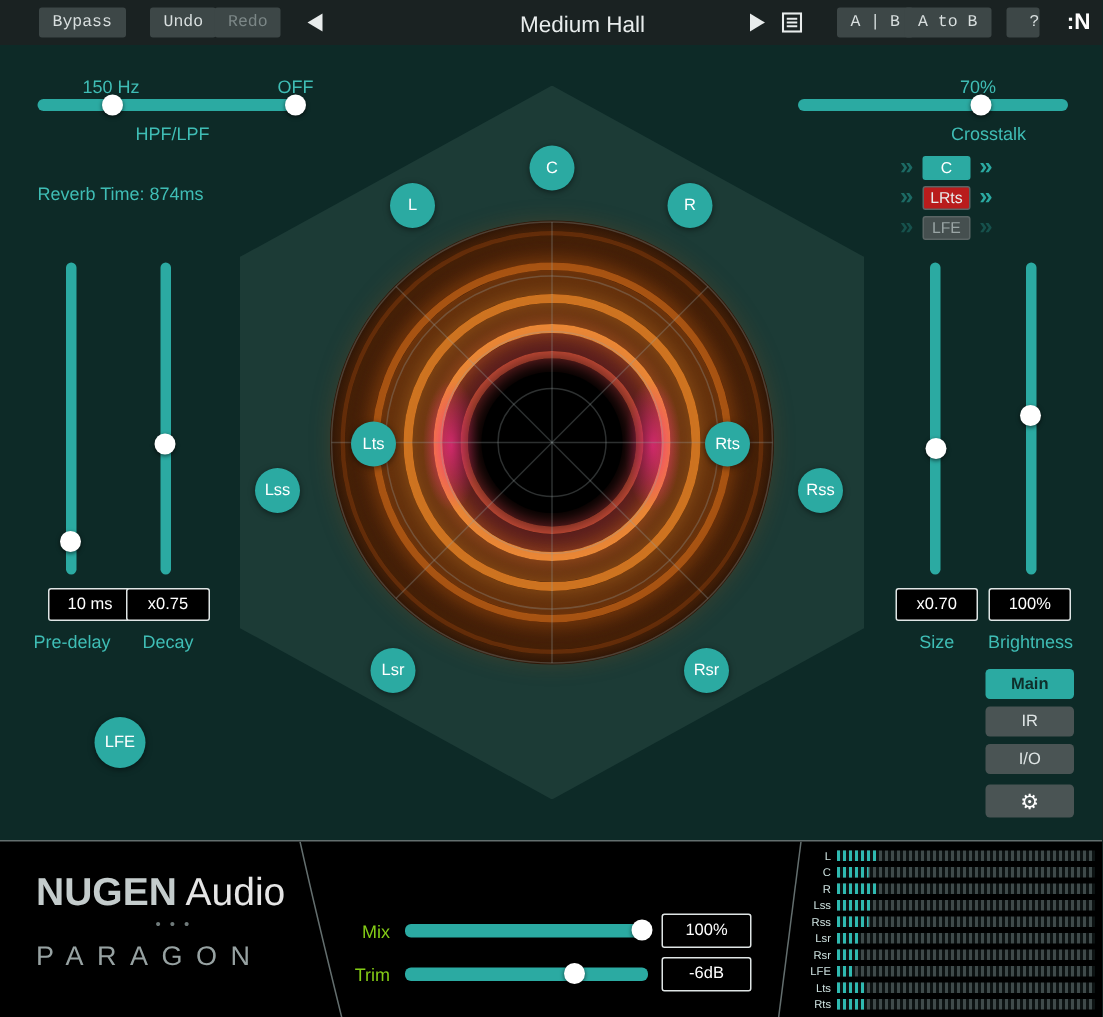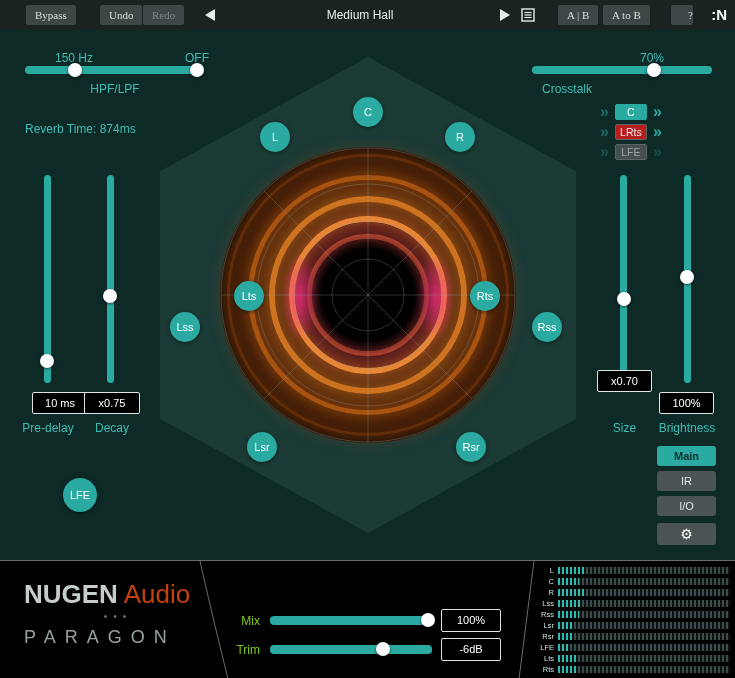--- a/index.html
+++ b/index.html
@@ -3,24 +3,24 @@
 <meta charset="utf-8">
 <style>
   * { margin:0; padding:0; box-sizing:border-box; }
   body { background:#222; font-family:"Liberation Sans", sans-serif; }
   #app { position:relative; width:735px; height:678px; background:#0D2A27; overflow:hidden;
          font-family:"Liberation Sans", sans-serif; }
 
   
   .titlebar { position:absolute; left:0; top:0; width:735px; height:30px; background:#1A2222; }
   .tbtn { position:absolute; top:5px; height:20px; padding:0 9px; background:#3D4747; color:#D9DFDF;
-          font-size:11px; border:none; border-radius:2px; cursor:pointer; font-family:Liberation Serif, serif;text-align:right; }
+          font-size:11px; border:none; border-radius:2px; cursor:pointer; font-family:Liberation Mono, monospace;text-align:right; }
   .tbtn.disabled { color:#7C8787; }
   .tbtn.help { width:22px; padding:0; }
-  .preset { position:absolute; left:290px; top:8px; width:140px; text-align:center; color:#E8ECEC; font-size:12px; }
+  .preset { position:absolute; left:290px; top:8px; width:140px; text-align:right; color:#E8ECEC; font-size:15px; }
   .tri-left { position:absolute; width:0; height:0; border-top:6px solid transparent; border-bottom:6px solid transparent;
               border-right:10px solid #E8ECEC; cursor:pointer; }
   .tri-right { position:absolute; width:0; height:0; border-top:6px solid transparent; border-bottom:6px solid transparent;
                border-left:10px solid #E8ECEC; cursor:pointer; }
   .list-ic { position:absolute; cursor:pointer; }
   .nlogo { position:absolute; right:8px; top:6px; color:#FFFFFF; font-size:15px; font-weight:bold; }
 
   
   .teal-label { position:absolute; color:#3FBDB5; font-size:12px; }
   .htrack { position:absolute; height:8px; background:#2BAAA2; border-radius:4px; cursor:pointer; }
@@ -71,21 +71,21 @@
   .view-btn { position:absolute; left:657px; width:59px; height:20px; border:none; border-radius:3px;
               background:#4A5454; color:#DFE5E5; font-size:11px; cursor:pointer; font-family:inherit; }
   .view-btn.active { background:#2BAAA2; color:#0E2E2B;font-weight:bold; }
 
   
   .footer { position:absolute; left:0; top:560px; width:735px; height:118px; background:#000;
             border-top:1px solid #636E6E; }
   .footer-deco { position:absolute; left:0; top:0; }
   .brand { position:absolute; left:24px; top:18px; font-size:26px; }
   .brand .nu { color:#C4CCCC; font-weight:bold; }
-  .brand .audio { color:#c2410c; }
+  .brand .audio { color:#e5e5e5; }
   .dots { position:absolute; left:88px; top:50px; width:60px; text-align:center; color:#6F7A7A; font-size:10px; letter-spacing:6px; }
   .product { position:absolute; left:24px; top:66px; color:#97A2A2; font-size:18px; letter-spacing:9px; }
   .flabel { position:absolute; color:#84cc16; font-size:12px; width:38px; text-align:right; }
 
   
   .meter-panel { position:absolute; left:522px; top:4px; width:208px; height:110px;
                  display:flex; flex-direction:column; justify-content:space-between; }
   .meter-row { display:flex; align-items:center; height:10px; }
   .meter-label { width:32px; text-align:right; margin-right:4px; font-size:7.5px; color:#CFE3E1; }
   .meter-bar { position:relative; flex:1; height:7px; background:repeating-linear-gradient(90deg,#3F4A4A 0 2px,#0C1212 2px 4px); }
@@ -165,21 +165,21 @@
   <div class="vtrack" style="left:107px; top:175px; height:208px"></div>
   <div class="handle" style="left:103px; top:289px"></div>
   <div class="valbox" style="left:32px; top:392px; width:56px">10 ms</div>
   <div class="valbox" style="left:84px; top:392px; width:56px">x0.75</div>
   <div class="teal-label" style="left:14px; top:421px; width:68px; text-align:center">Pre-delay</div>
   <div class="teal-label" style="left:84px; top:421px; width:56px; text-align:center">Decay</div>
 
   <div class="teal-label" style="left:640px; top:51px">70%</div>
   <div class="htrack" style="left:532px; top:66px; width:180px"></div>
   <div class="handle" style="left:647px; top:63px"></div>
-  <div class="teal-label" style="left:542px; top:82px; width:100px; text-align:left">Crosstalk</div>
+  <div class="teal-label" style="left:609px; top:82px; width:100px; text-align:center">Crosstalk</div>
 
   <div class="route-row" style="top:103px">
     <span class="chev hollow">»</span>
     <button class="route-btn teal">C</button>
     <span class="chev">»</span>
   </div>
   <div class="route-row" style="top:123px">
     <span class="chev hollow">»</span>
     <button class="route-btn">LRts</button>
     <span class="chev">»</span>
@@ -187,21 +187,21 @@
   <div class="route-row dim" style="top:143px">
     <span class="chev hollow">»</span>
     <button class="route-btn dimbtn">LFE</button>
     <span class="chev hollow">»</span>
   </div>
 
   <div class="vtrack" style="left:620px; top:175px; height:208px"></div>
   <div class="handle" style="left:617px; top:292px"></div>
   <div class="vtrack" style="left:684px; top:175px; height:208px"></div>
   <div class="handle" style="left:680px; top:270px"></div>
-  <div class="valbox" style="left:597px; top:370px; width:55px">x0.70</div>
+  <div class="valbox" style="left:597px; top:392px; width:55px">x0.70</div>
   <div class="valbox" style="left:659px; top:392px; width:55px">100%</div>
   <div class="teal-label" style="left:597px; top:421px; width:55px; text-align:center">Size</div>
   <div class="teal-label" style="left:647px; top:421px; width:80px; text-align:center">Brightness</div>
 
   <button class="view-btn active" style="top:446px">Main</button>
   <button class="view-btn" style="top:471px">IR</button>
   <button class="view-btn" style="top:496px">I/O</button>
   <button class="view-btn" style="top:523px; height:22px; font-size:14px"><span style="color:#FFF">⚙</span></button>
 
   <div class="footer">

